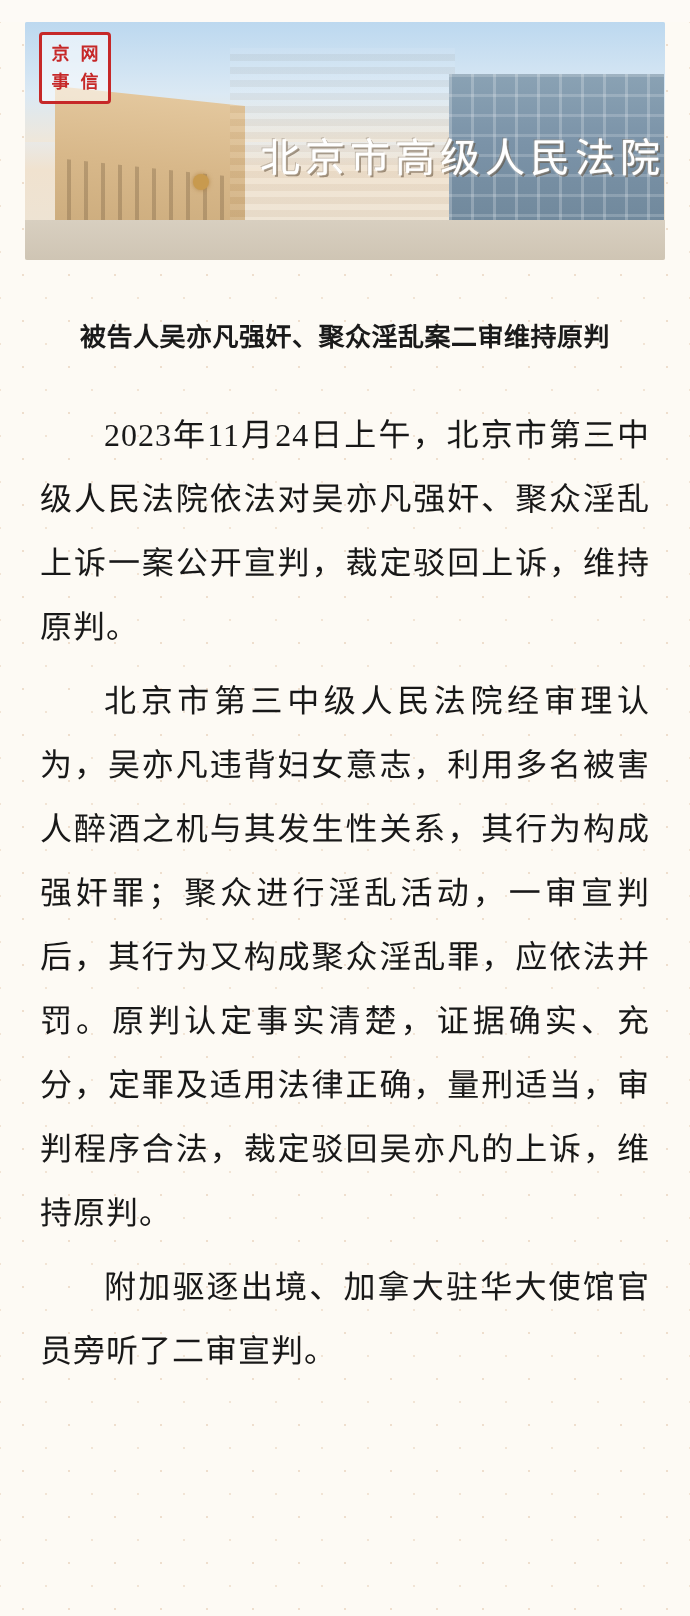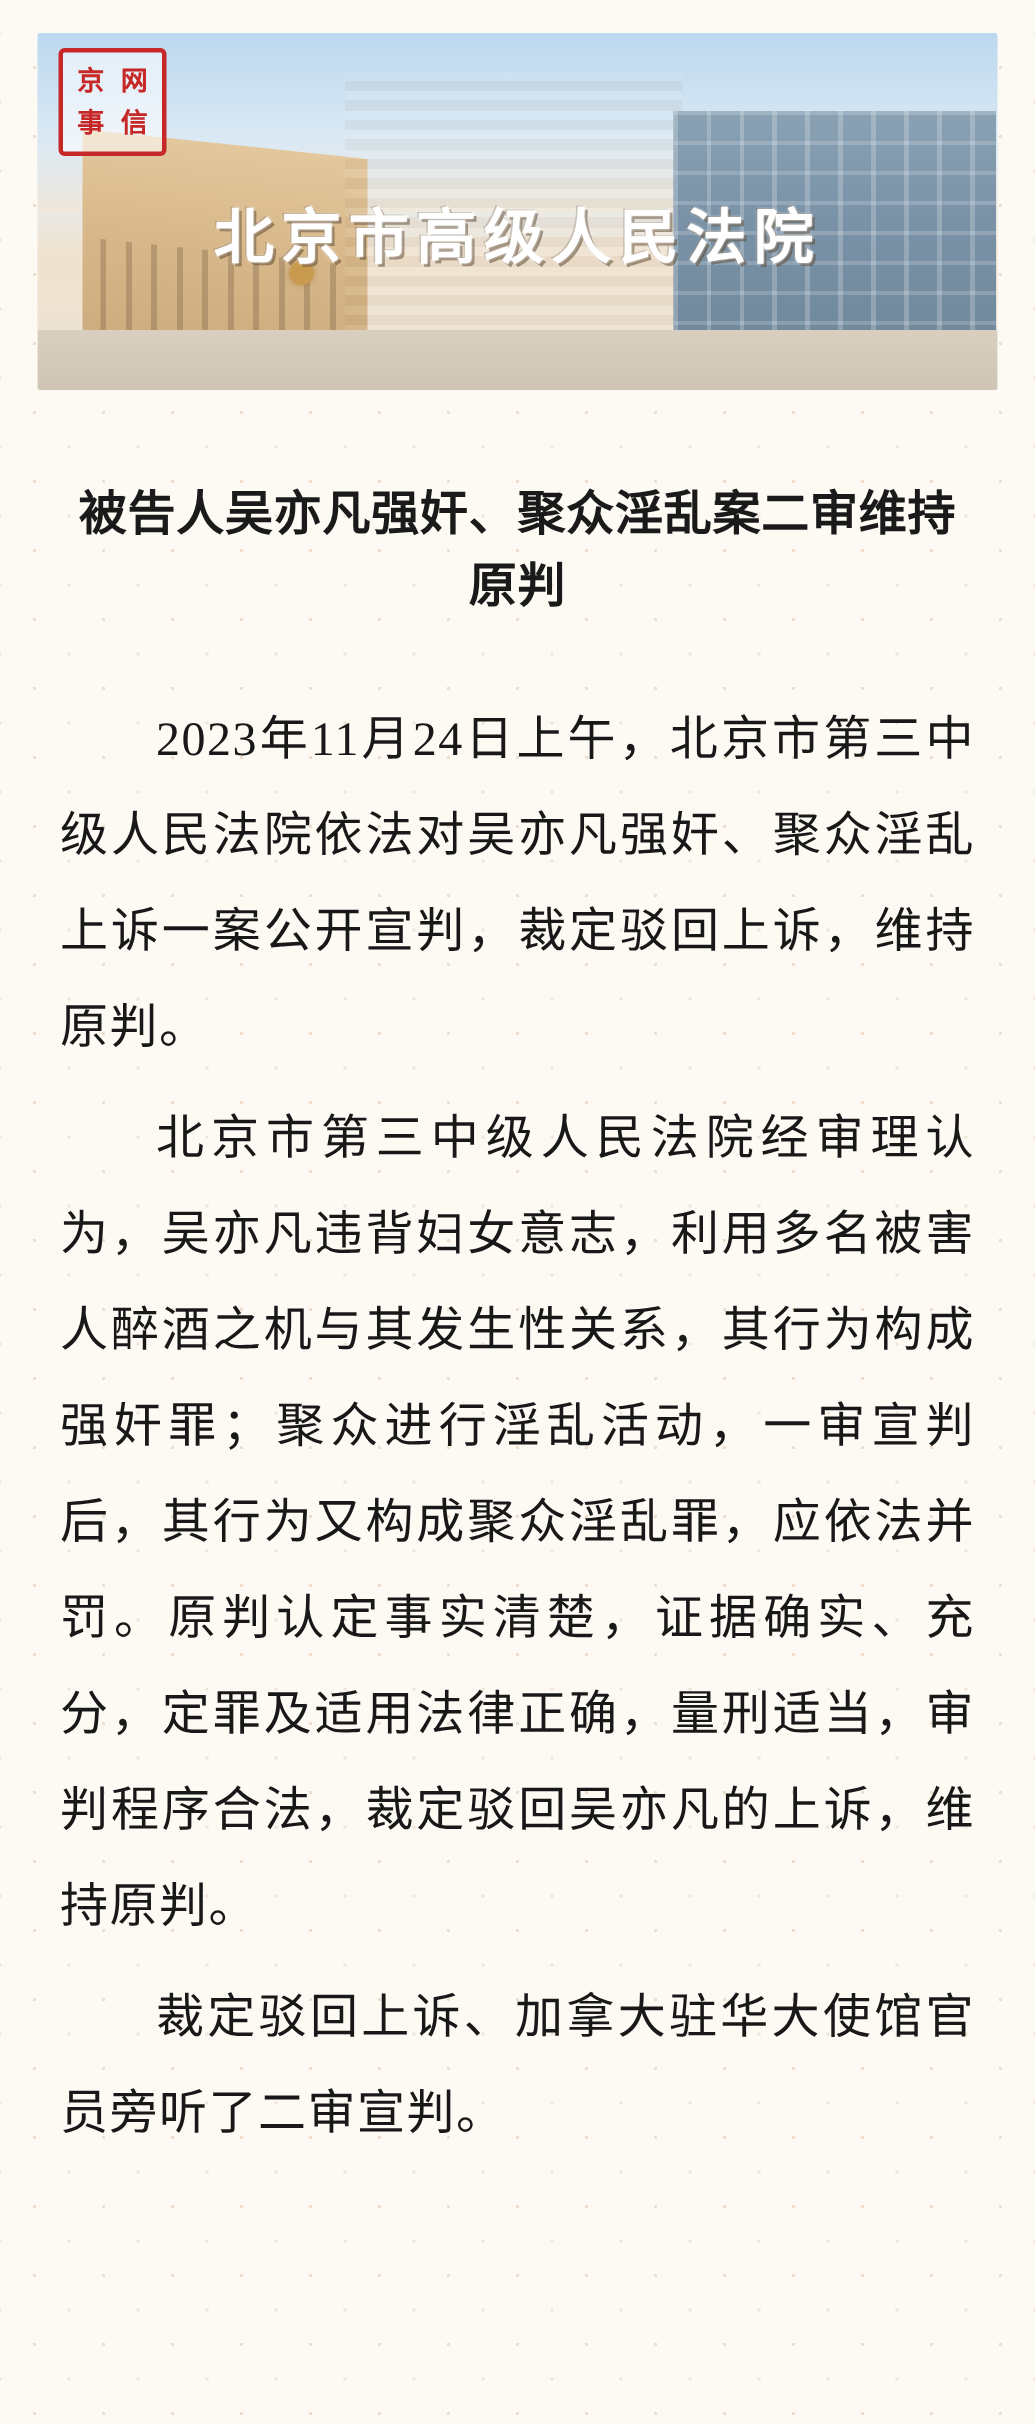--- a/index.html
+++ b/index.html
@@ -134,43 +134,43 @@
     place-items: center;
     letter-spacing: 0;
   }
   .seal span { display: block; }
   
   .banner-title {
     position: absolute;
     left: 0;
     right: 0;
     top: 104px;
-    text-align: center;
-    font-family: "Liberation Serif", "DejaVu Serif", serif;
-    font-weight: bold;
+    text-align: right;
+    font-family: "Liberation Serif", "DejaVu Serif", serif;
+    font-weight: normal;
     font-size: 40px;
     letter-spacing: 5px;
     color: #ffffff;
     text-shadow:
       0 0 2px rgba(255,255,255,0.9),
       2px 2px 0 rgba(90,70,45,0.55),
       -1px -1px 0 rgba(90,70,45,0.35);
     white-space: nowrap;
   }
 
   
   .article {
     margin: 0 40px;
     padding-top: 58px;
     padding-bottom: 60px;
   }
   .headline {
     font-family: "Liberation Sans", "DejaVu Sans", sans-serif;
     font-weight: bold;
-    font-size: 32px;
+    font-size: 26px;
     color: #1a1a1a;
     line-height: 1.5;
     text-align: center;
     letter-spacing: 0.5px;
     margin: 0 0 46px 0;
   }
   .para {
     font-family: "Liberation Serif", "DejaVu Serif", serif;
     font-size: 32px;
     line-height: 2.0;
@@ -204,16 +204,16 @@
       <span>信</span>
     </div>
 
     <div class="banner-title">北京市高级人民法院</div>
   </div>
 
   <div class="article">
     <h1 class="headline">被告人吴亦凡强奸、聚众淫乱案二审维持原判</h1>
     <p class="para">2023年11月24日上午，北京市第三中级人民法院依法对吴亦凡强奸、聚众淫乱上诉一案公开宣判，裁定驳回上诉，维持原判。</p>
     <p class="para">北京市第三中级人民法院经审理认为，吴亦凡违背妇女意志，利用多名被害人醉酒之机与其发生性关系，其行为构成强奸罪；聚众进行淫乱活动，一审宣判后，其行为又构成聚众淫乱罪，应依法并罚。原判认定事实清楚，证据确实、充分，定罪及适用法律正确，量刑适当，审判程序合法，裁定驳回吴亦凡的上诉，维持原判。</p>
-    <p class="para">裁定驳回上诉、加拿大驻华大使馆官员旁听了二审宣判。</p>
+    <p class="para">附加驱逐出境、加拿大驻华大使馆官员旁听了二审宣判。</p>
   </div>
 
 </div>
 
 </body></html>

